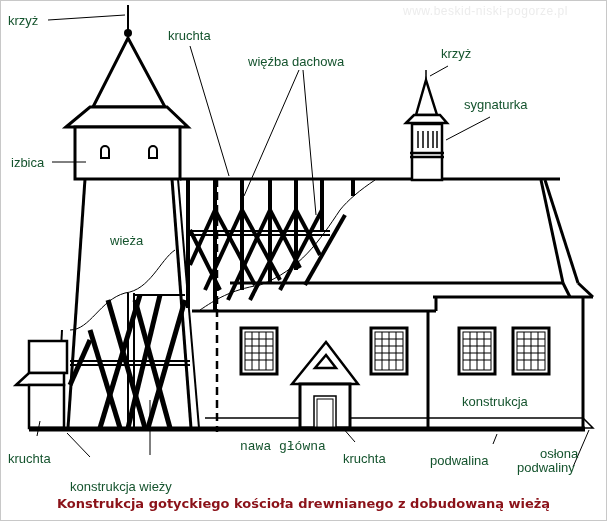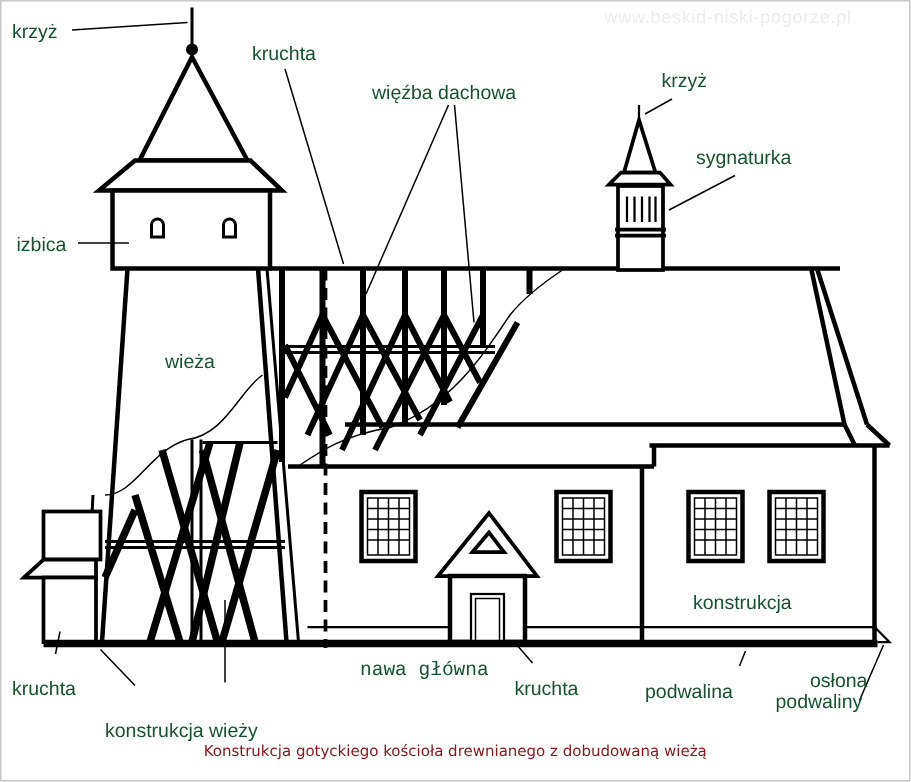--- a/index.html
+++ b/index.html
@@ -1,21 +1,21 @@
 <!DOCTYPE html>
 <html><head>
 <meta charset="utf-8">
 <style>
   html, body { margin: 0; padding: 0; background: #ffffff; }
   body { width: 607px; height: 521px; position: relative; overflow: hidden; }
   #frame { position: absolute; left: 0; top: 0; width: 605px; height: 519px; border: 1px solid #c8c8c8; background: #fff; }
   svg#drawing { position: absolute; left: 0; top: 0; }
   .lbl { position: absolute; font-family: "Liberation Sans", sans-serif; font-size: 13px; color: #14532d; white-space: nowrap; line-height: 15px; }
   .wm { position: absolute; font-family: "Liberation Sans", sans-serif; font-size: 12px; color: #ececec; left: 403px; top: 4px; letter-spacing: 0.5px; }
-  .caption { position: absolute; left: 0; width: 607px; top: 496px; text-align: center; font-family: "DejaVu Sans", sans-serif; font-weight: normal; font-size: 10px; color: #8b1219; }
+  .caption { position: absolute; left: 0; width: 607px; top: 496px; text-align: center; font-family: "DejaVu Sans", sans-serif; font-weight: bold; font-size: 13px; color: #8b1219; }
 </style>
 </head>
 <body>
 
 <div id="frame"></div>
 
 <svg id="drawing" width="607" height="521" viewBox="0 0 607 521">
 
   <g stroke="#000" fill="none" stroke-width="3">
 

